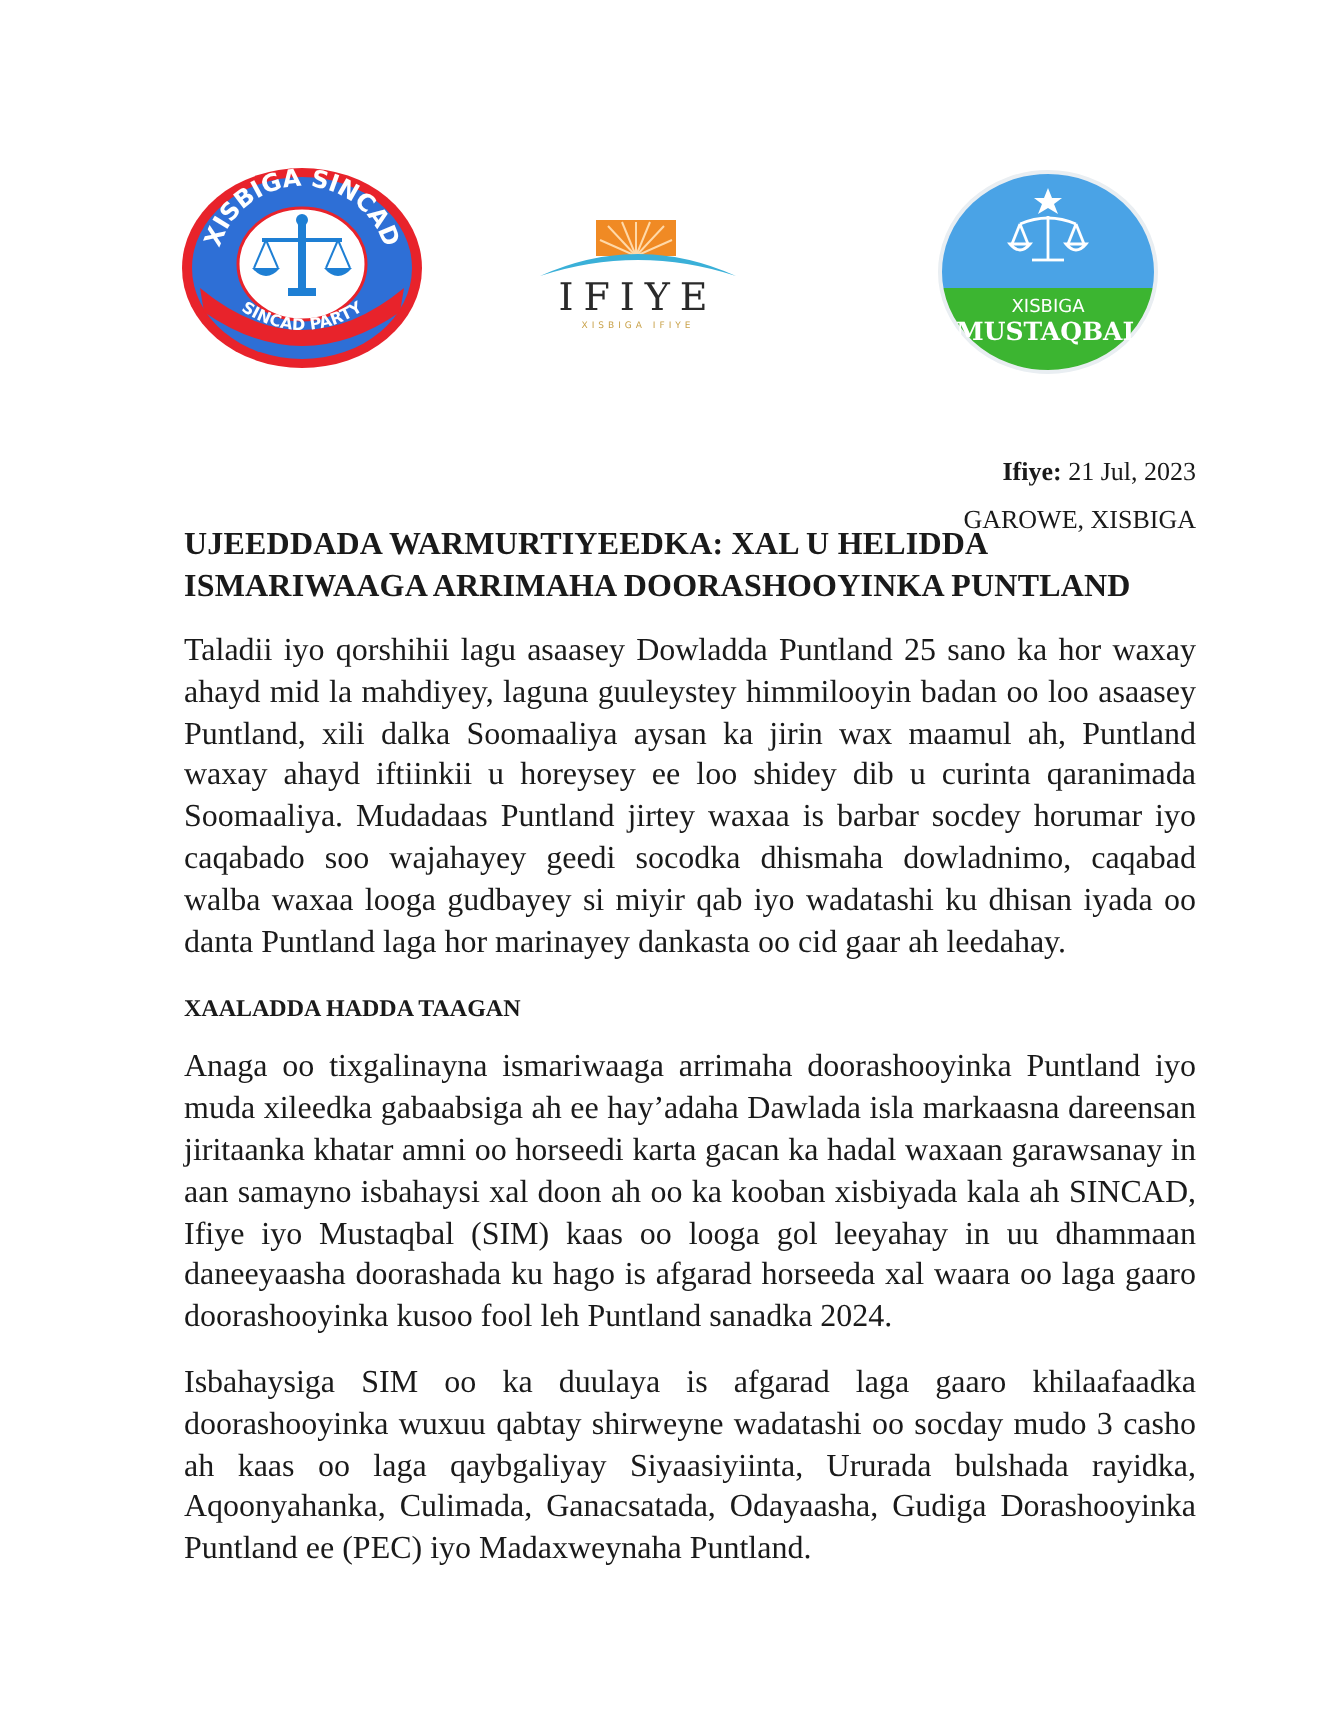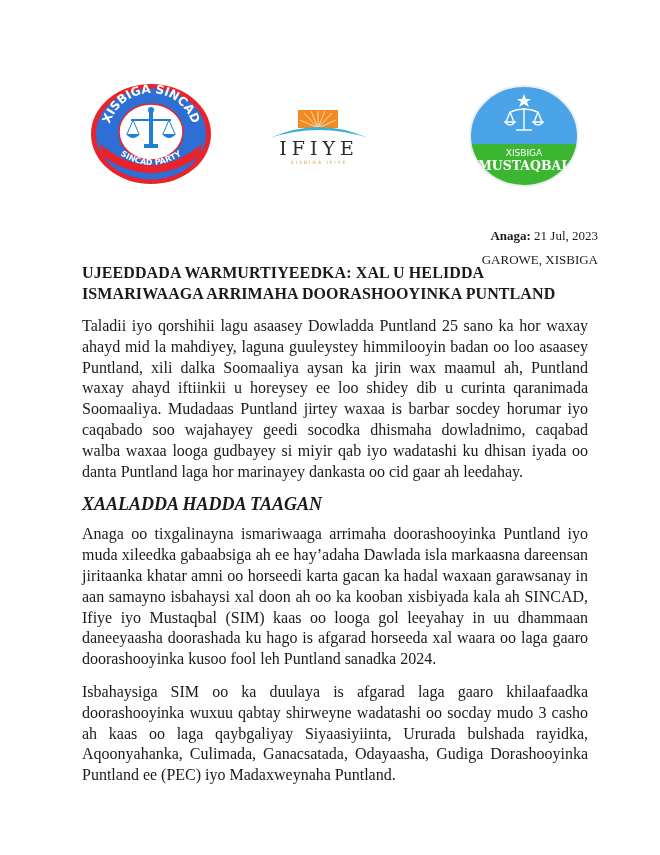--- a/index.html
+++ b/index.html
@@ -7,23 +7,23 @@
          font-family: "Liberation Serif", "DejaVu Serif", serif; color: #1a1a1a; }
 
   .logo { position: absolute; }
   #logo-sincad { left: 88px; top: 82px; width: 126px; height: 104px; }
   #logo-ifiye { left: 264px; top: 108px; width: 110px; height: 58px; }
   #logo-mustaqbal { left: 468px; top: 84px; width: 112px; height: 104px; }
 
   .dateline { position: absolute; right: 62px; top: 224px; font-size: 13px; text-align: right; line-height: 24px; }
   .dateline b { font-weight: bold; }
 
-  .doc { position: absolute; left: 82px; top: 262px; width: 506px; }
+  .doc { position: absolute; left: 92px; top: 262px; width: 506px; }
   h1 { font-size: 16px; font-weight: bold; margin: 0 0 12px 0; line-height: 21px; letter-spacing: 0.1px; }
-  h2 { font-size: 18px; font-weight: bold; margin: 0 0 10px 0; line-height: 20px; font-style: italic; }
+  h2 { font-size: 12px; font-weight: bold; margin: 0 0 10px 0; line-height: 20px; }
   p { font-size: 16px; line-height: 20.8px; margin: 0 0 12px 0; text-align: justify; }
 </style>
 </head>
 <body>
 
 <div class="logo" id="logo-sincad">
   <svg width="126" height="104" viewBox="0 0 126 104">
     <defs>
       <path id="sincadTopArc" d="M 20 54 A 43 43 0 0 1 106 54"></path>
       <path id="sincadBotArc" d="M 28 70 Q 63 96 98 70"></path>
@@ -96,21 +96,21 @@
       <path d="M 65 38 Q 70 44 75 38 Z"></path>
       <line x1="48" y1="46" x2="64" y2="46"></line>
     </g>
     <text x="56" y="72" text-anchor="middle" font-family="DejaVu Sans, sans-serif" font-size="9" fill="#ffffff">XISBIGA</text>
     <text x="56" y="86" text-anchor="middle" font-family="DejaVu Serif, serif" font-weight="bold" font-size="12.5" fill="#ffffff">MUSTAQBAL</text>
   </svg>
 </div>
 
 <div class="dateline">
   <div>
-    <b>Anaga:</b>
+    <b>Ifiye:</b>
     <span>21 Jul, 2023</span>
   </div>
   <div>GAROWE, XISBIGA</div>
 </div>
 
 <div class="doc">
   <h1>UJEEDDADA WARMURTIYEEDKA: XAL U HELIDDA ISMARIWAAGA ARRIMAHA DOORASHOOYINKA PUNTLAND</h1>
   <p>Taladii iyo qorshihii lagu asaasey Dowladda Puntland 25 sano ka hor waxay ahayd mid la mahdiyey, laguna guuleystey himmilooyin badan oo loo asaasey Puntland, xili dalka Soomaaliya aysan ka jirin wax maamul ah, Puntland waxay ahayd iftiinkii u horeysey ee loo shidey dib u curinta qaranimada Soomaaliya. Mudadaas Puntland jirtey waxaa is barbar socdey horumar iyo caqabado soo wajahayey geedi socodka dhismaha dowladnimo, caqabad walba waxaa looga gudbayey si miyir qab  iyo wadatashi ku dhisan iyada oo danta Puntland laga hor marinayey dankasta oo cid gaar ah leedahay.</p>
   <h2>XAALADDA HADDA TAAGAN</h2>
   <p>Anaga oo tixgalinayna ismariwaaga arrimaha doorashooyinka Puntland iyo muda xileedka gabaabsiga ah ee hay’adaha Dawlada isla markaasna dareensan jiritaanka khatar amni oo horseedi karta gacan ka hadal  waxaan garawsanay in aan samayno isbahaysi xal doon ah oo ka kooban xisbiyada kala ah SINCAD, Ifiye iyo Mustaqbal (SIM) kaas oo looga gol leeyahay in uu dhammaan daneeyaasha doorashada ku hago is afgarad horseeda xal waara oo laga gaaro doorashooyinka kusoo fool leh Puntland sanadka 2024.</p>

